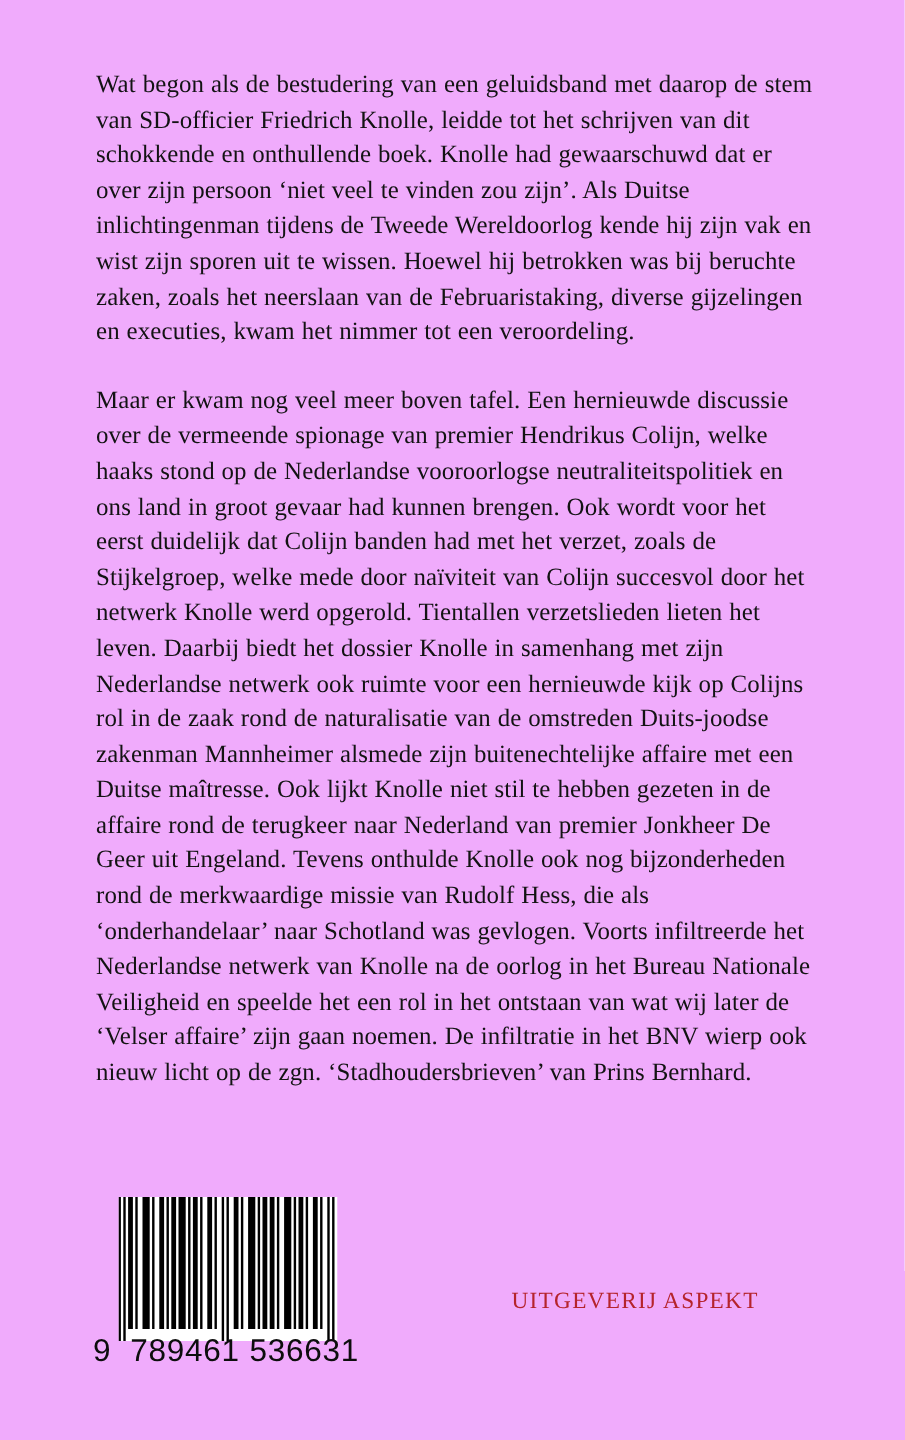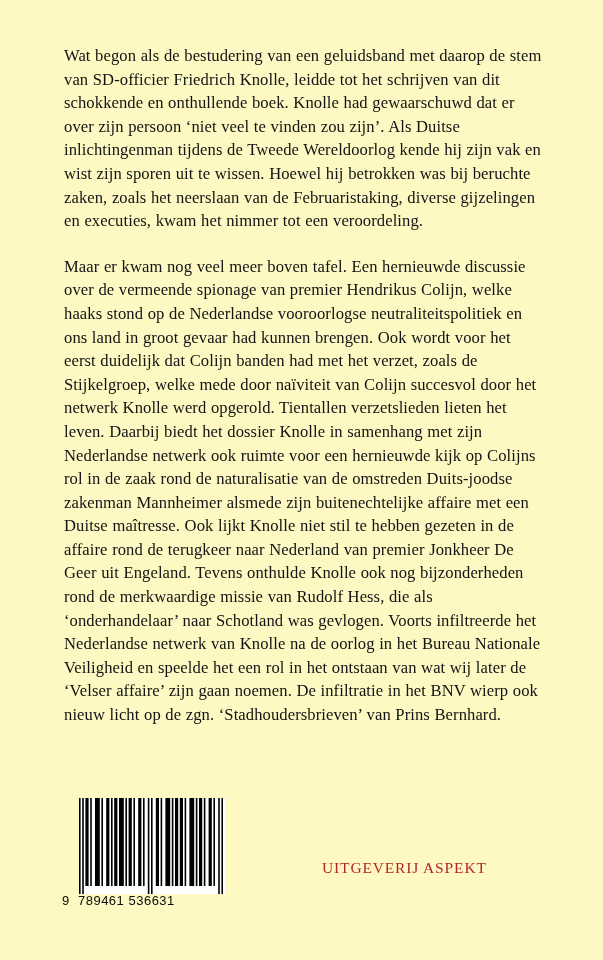--- a/index.html
+++ b/index.html
@@ -13,21 +13,21 @@
     position: relative;
     overflow: hidden;
     font-family: "Liberation Serif", "DejaVu Serif", serif;
     color: #1a1a1a;
     -webkit-font-smoothing: antialiased;
   }
 
   .page {
     position: absolute;
     inset: 0;
-    background: #fef9c3;
+    background: #f0abfc;
   }
 
   
   .blurb {
     position: absolute;
     left: 64px;
     top: 44px;
     width: 478px;
   }
   .para {
@@ -49,32 +49,33 @@
     width: 160px;
   }
   .barcode-bars {
     height: 96px;
     width: 146px;
     margin-left: 17px;
     display: block;
   }
   .barcode-digits {
     font-family: "Liberation Sans", "DejaVu Sans", sans-serif;
-    font-size: 13px;
+    font-size: 21px;
     color: #0d0d0d;
     letter-spacing: 0.5px;
     margin-top: -2px;
     white-space: pre;
     line-height: 18px;
+    text-align: right;
   }
 
   
   .publisher {
     position: absolute;
-    left: 322px;
+    left: 341px;
     top: 858px;
     color: #b5242c;
   }
   .publisher div {
     font-family: "Liberation Serif", "DejaVu Serif", serif;
     font-size: 15.5px;
     line-height: 19px;
     letter-spacing: 0.055em;
     white-space: nowrap;
   }

